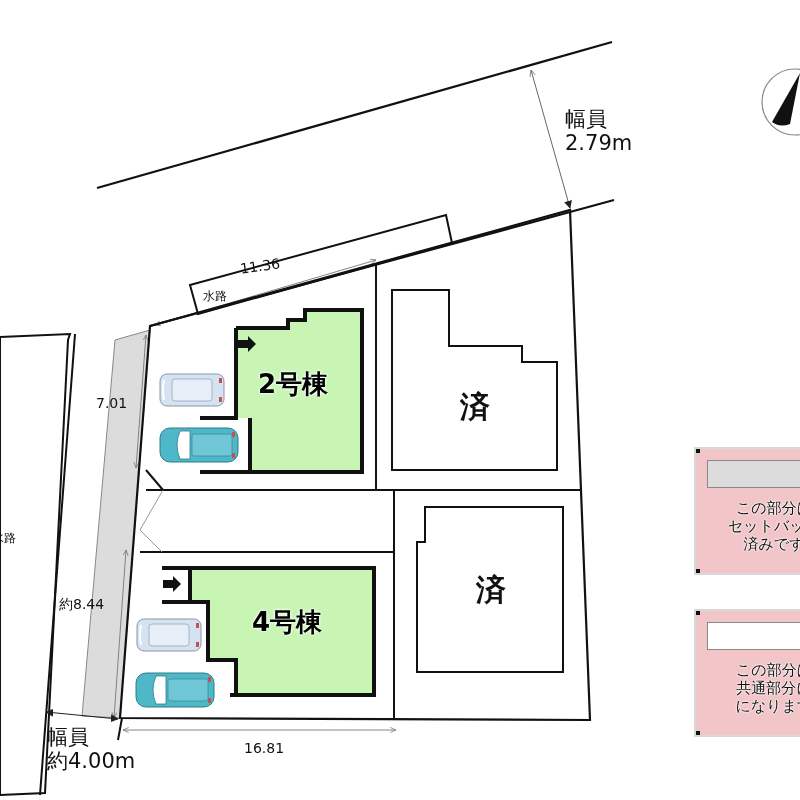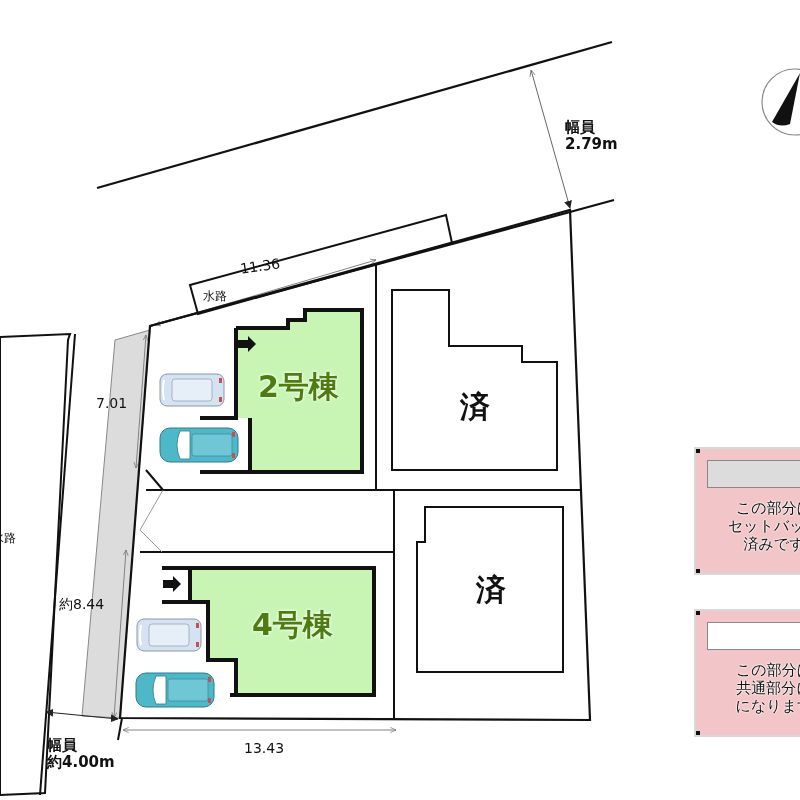--- a/index.html
+++ b/index.html
@@ -1,22 +1,22 @@
 <!DOCTYPE html>
 <html><head>
   <meta charset="utf-8">
   <style>
     html, body { margin: 0; padding: 0; background: #ffffff; }
     body { width: 800px; height: 800px; position: relative; overflow: hidden;
            font-family: "DejaVu Sans", "Liberation Sans", sans-serif; }
     #plan { position: absolute; left: 0; top: 0; width: 800px; height: 800px; }
     .lbl { position: absolute; color: #111; white-space: nowrap; line-height: 1.15; }
     .dim { font-size: 14px; }
-    .road { font-size: 15px; font-weight: bold; margin-top: 12px; }
-    .unit { font-size: 30px; font-weight: bold; color: #4d7c0f;
+    .road { font-size: 21px; font-weight: normal; }
+    .unit { font-size: 26px; font-weight: bold; color: #000000;
             text-shadow: 0 0 3px #fff, 0 0 3px #fff; }
     .sold { font-size: 30px; font-weight: bold; }
     .legend { position: absolute; background: #f2c5c8; border: 2px solid #d8d8d8;
               box-sizing: border-box; overflow: hidden; }
     .legend .corner { position: absolute; width: 5px; height: 5px; background: #111; }
     .legend .swatch { position: absolute; left: 11px; top: 11px; right: -10px; height: 28px;
                       border: 1px solid #888; box-sizing: border-box; }
     .legend .txt { position: absolute; left: 0; right: -40px; top: 50px; text-align: center;
                    font-size: 15px; line-height: 1.2; color: #111;
                    text-shadow: 0 0 2px #fff, 0 0 2px #fff, 0 0 2px #fff; }
@@ -106,21 +106,21 @@
 </div>
 <div class="lbl dim" style="left:240px;top:258px;transform:rotate(-8deg);">11.36</div>
 <div class="lbl dim" style="left:203px;top:290px;font-size:12px;">水路</div>
 <div class="lbl dim" style="left:-8px;top:532px;font-size:12px;">水路</div>
 <div class="lbl dim" style="left:96px;top:395px;">7.01</div>
 <div class="lbl dim" style="left:59px;top:596px;">約8.44</div>
 <div class="lbl road" style="left:47px;top:725px;">
   <div>幅員</div>
   <div>約4.00m</div>
 </div>
-<div class="lbl dim" style="left:244px;top:740px;">13.43</div>
+<div class="lbl dim" style="left:244px;top:740px;">16.81</div>
 
 <div class="lbl unit" style="left:258px;top:370px;">2号棟</div>
 <div class="lbl unit" style="left:252px;top:608px;text-align:center;">4号棟</div>
 <div class="lbl sold" style="left:460px;top:390px;">済</div>
 <div class="lbl sold" style="left:476px;top:573px;">済</div>
 
 <div class="legend" style="left:694px;top:447px;width:120px;height:128px;">
   <span class="corner" style="left:-1px;top:-1px;"></span>
   <span class="corner" style="left:-1px;bottom:-1px;"></span>
   <div class="swatch" style="background:#dcdcdc;"></div>

